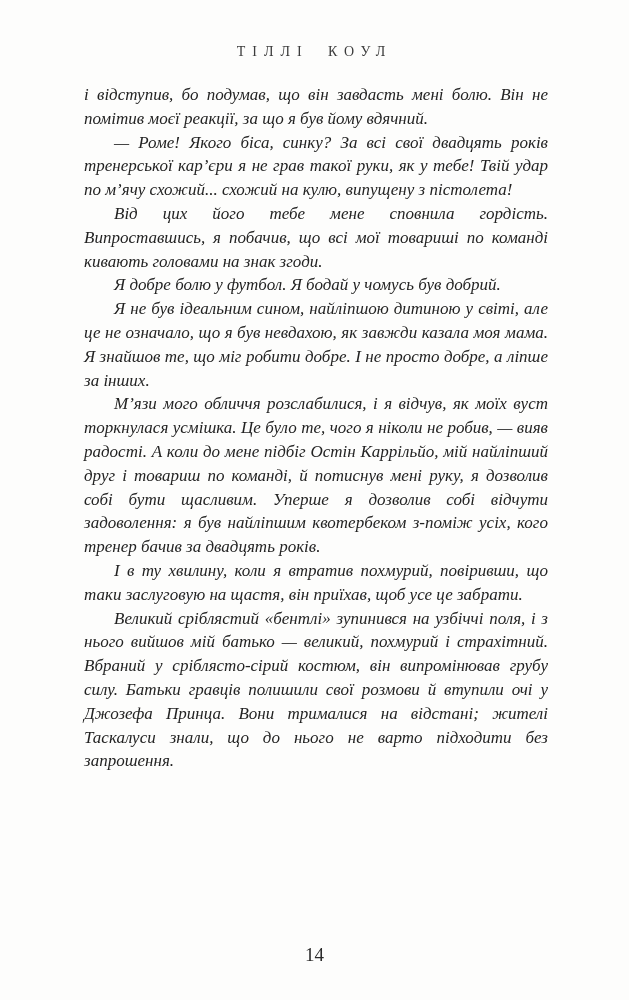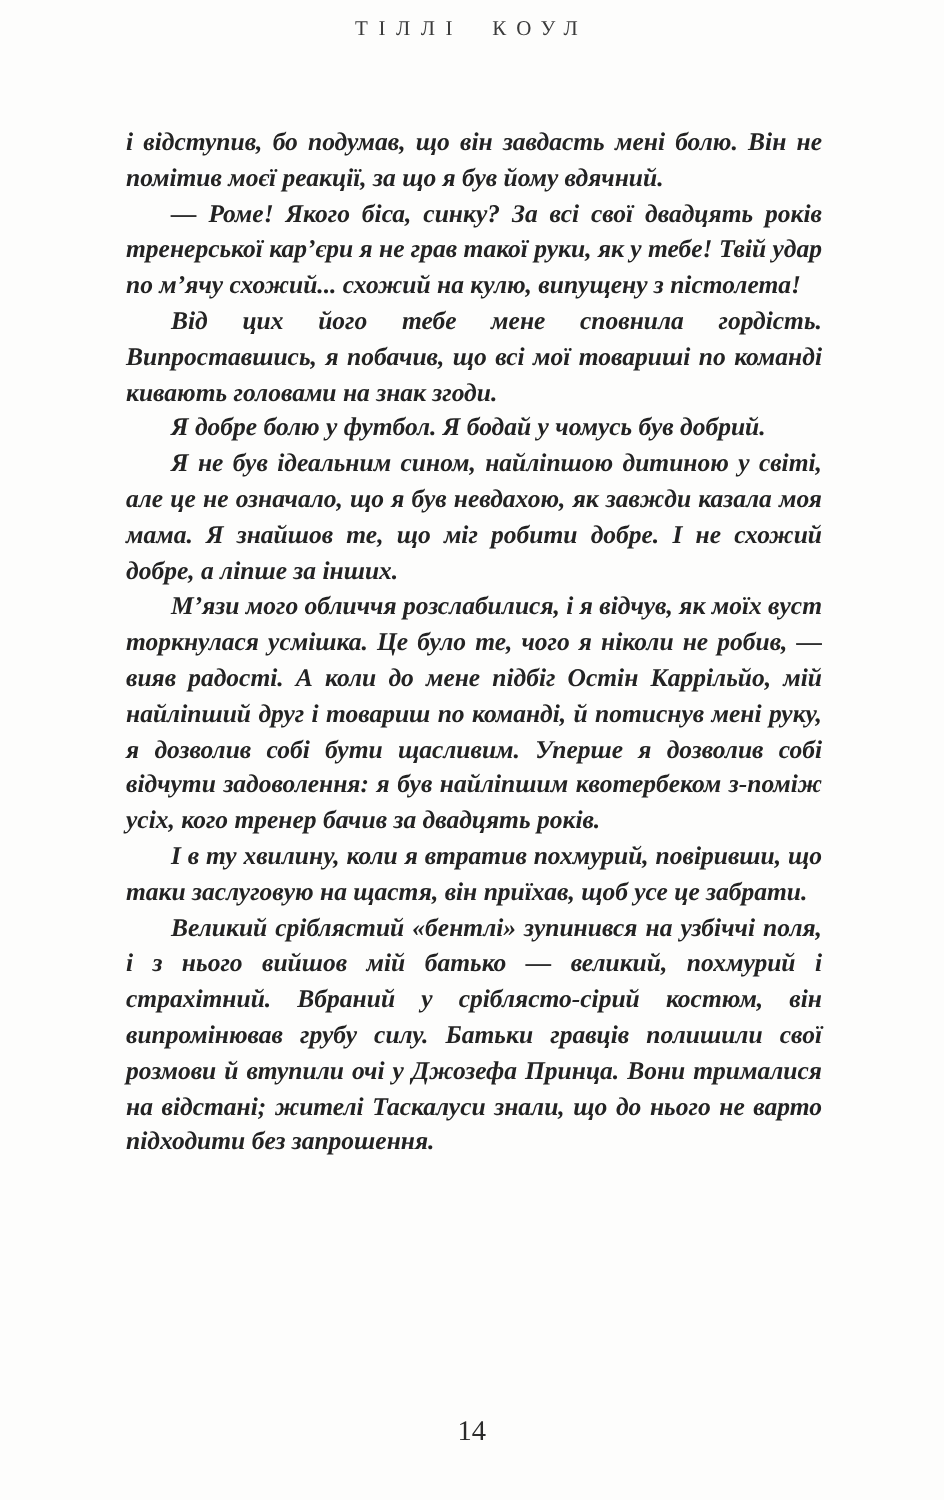--- a/index.html
+++ b/index.html
@@ -12,41 +12,40 @@
     width: 629px;
     height: 1000px;
     margin: 0 auto;
     background: #fdfdfc;
     font-family: "Liberation Serif", serif;
     color: #1f1f1f;
     overflow: hidden;
   }
   .running-header {
     position: absolute;
-    top: 12px;
+    top: 44px;
     left: 0;
     right: 0;
     text-align: center;
     font-size: 14px;
     font-style: normal;
     letter-spacing: 7px;
     word-spacing: 9px;
     color: #3b3b3b;
   }
   .body-text {
     position: absolute;
     top: 83px;
     left: 84px;
     width: 464px;
     font-style: italic;
     font-size: 17px;
     line-height: 23.8px;
     text-align: justify;
     color: #232323;
-    font-weight: bold;
   }
   .body-text p {
     margin: 0;
     padding: 0;
   }
   .body-text p.indent {
     text-indent: 30px;
   }
   .page-number {
     position: absolute;
@@ -63,20 +62,20 @@
 <body>
 
 <div class="page">
   <div class="running-header">ТІЛЛІ КОУЛ</div>
 
   <div class="body-text">
       <p class="">і відступив, бо подумав, що він завдасть мені болю. Він не помітив моєї реакції, за що я був йому вдячний.</p>
       <p class="indent">— Роме! Якого біса, синку? За всі свої двадцять років тренерської кар’єри я не грав такої руки, як у тебе! Твій удар по м’ячу схожий... схожий на кулю, випущену з пістолета!</p>
       <p class="indent">Від цих його тебе мене сповнила гордість. Випроставшись, я побачив, що всі мої товариші по команді кивають головами на знак згоди.</p>
       <p class="indent">Я добре болю у футбол. Я бодай у чомусь був добрий.</p>
-      <p class="indent">Я не був ідеальним сином, найліпшою дитиною у світі, але це не означало, що я був невдахою, як завжди казала моя мама. Я знайшов те, що міг робити добре. І не схожий добре, а ліпше за інших.</p>
+      <p class="indent">Я не був ідеальним сином, найліпшою дитиною у світі, але це не означало, що я був невдахою, як завжди казала моя мама. Я знайшов те, що міг робити добре. І не просто добре, а ліпше за інших.</p>
       <p class="indent">М’язи мого обличчя розслабилися, і я відчув, як моїх вуст торкнулася усмішка. Це було те, чого я ніколи не робив, — вияв радості. А коли до мене підбіг Остін Каррільйо, мій найліпший друг і товариш по команді, й потиснув мені руку, я дозволив собі бути щасливим. Уперше я дозволив собі відчути задоволення: я був найліпшим квотербеком з-поміж усіх, кого тренер бачив за двадцять років.</p>
       <p class="indent">І в ту хвилину, коли я втратив похмурий, повіривши, що таки заслуговую на щастя, він приїхав, щоб усе це забрати.</p>
       <p class="indent">Великий сріблястий «бентлі» зупинився на узбіччі поля, і з нього вийшов мій батько — великий, похмурий і страхітний. Вбраний у сріблясто-сірий костюм, він випромінював грубу силу. Батьки гравців полишили свої розмови й втупили очі у Джозефа Принца. Вони трималися на відстані; жителі Таскалуси знали, що до нього не варто підходити без запрошення.</p>
     </div>
 
   <div class="page-number">14</div>
 </div>
 
 </body></html>

